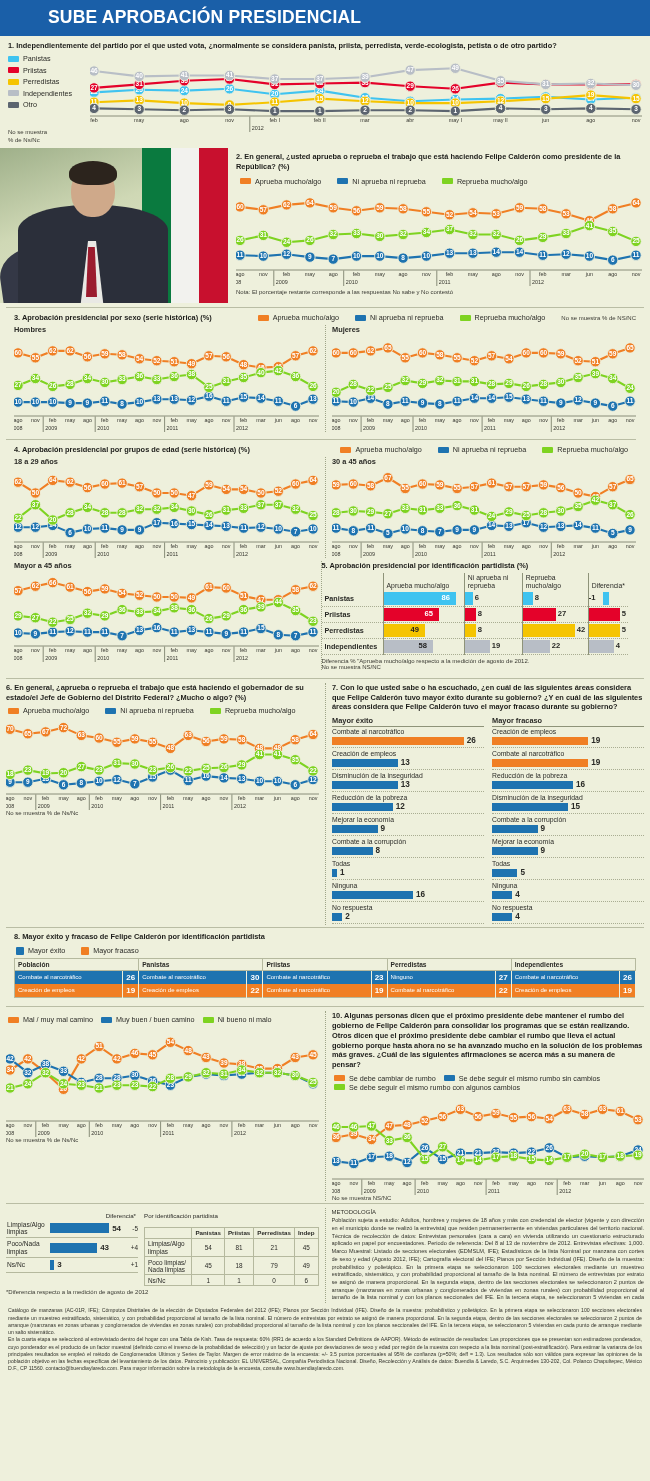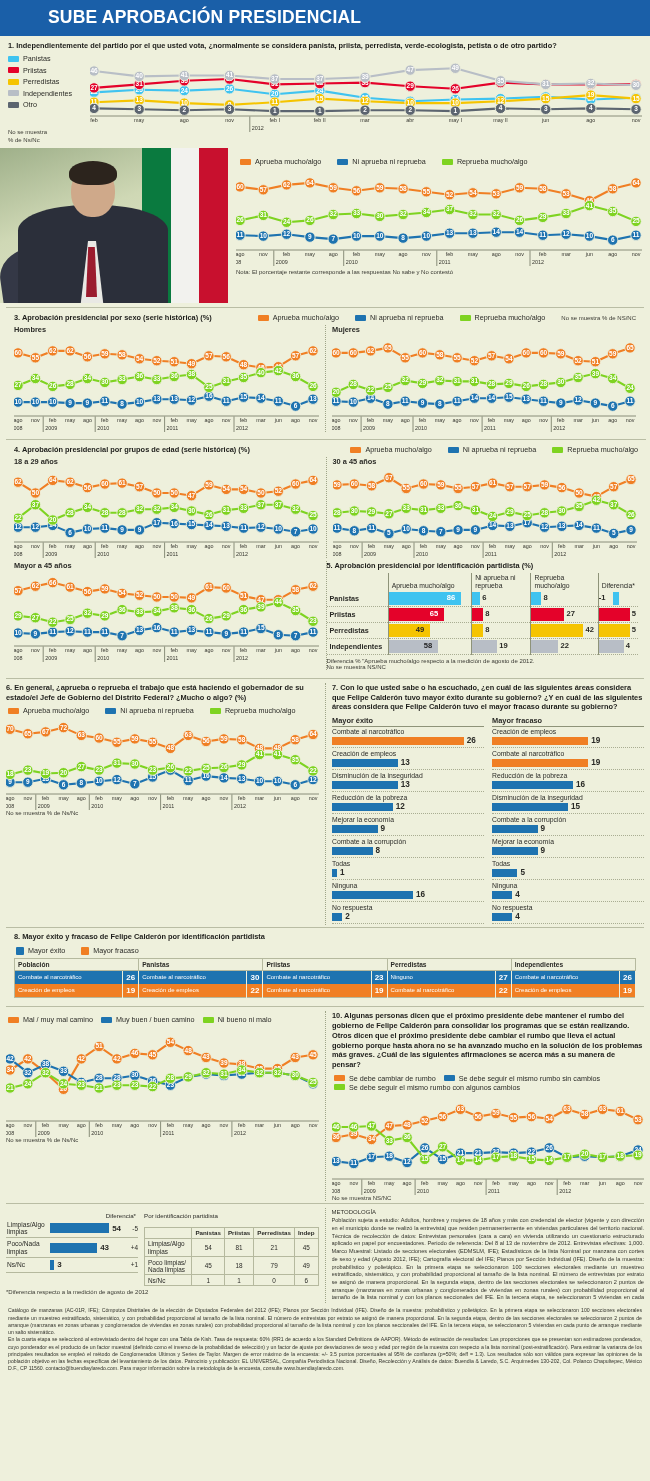--- a/index.html
+++ b/index.html
@@ -304,20 +304,21 @@
           <i class="r"></i>
         </div>
       <div class="arm"></div>
       <div class="suit"></div>
       <div class="shirt"></div>
       <div class="tie"></div>
       <div class="head"></div>
       <div class="hair"></div>
     </div>
     <div class="s2body">
+      <div class="qtitle">2. En general, ¿usted aprueba o reprueba el trabajo que está haciendo Felipe Calderón como presidente de la República? (%)</div>
       <div class="legend-row" style="margin:5px 0 2px 4px">
         <div class="legend">
             <span class="sw" style="background:#f07f24"></span>
             <span>Aprueba mucho/algo</span>
           </div>
         <div class="legend">
             <span class="sw" style="background:#1e73b0"></span>
             <span>Ni aprueba ni reprueba</span>
           </div>
         <div class="legend">
@@ -784,21 +785,21 @@
               <line x1="150.1" y1="82.5" x2="150.1" y2="98" stroke="#6f7460" stroke-width="0.8"></line>
               <text x="152.1" y="95.6" font-size="5.4" fill="#36362f" text-anchor="start" font-family="Liberation Sans, sans-serif">2011</text>
               <line x1="219.3" y1="82.5" x2="219.3" y2="98" stroke="#6f7460" stroke-width="0.8"></line>
               <text x="221.3" y="95.6" font-size="5.4" fill="#36362f" text-anchor="start" font-family="Liberation Sans, sans-serif">2012</text>
             </svg>
           </div>
       </div>
     </div>
   </div>
 
-  <div class="sec hr" style="margin:2px 4px 0 6px">
+  <div class="sec hr" style="margin:2px 14px 0 6px">
     <div style="display:flex;align-items:center;gap:10px">
       <div class="qtitle">4. Aprobación presidencial por grupos de edad (serie histórica) (%)</div>
       <div class="legend-row" style="flex:1;justify-content:flex-end">
         <div class="legend">
             <span class="sw" style="background:#f07f24"></span>
             <span>Aprueba mucho/algo</span>
           </div>
         <div class="legend">
             <span class="sw" style="background:#1e73b0"></span>
             <span>Ni aprueba ni reprueba</span>

